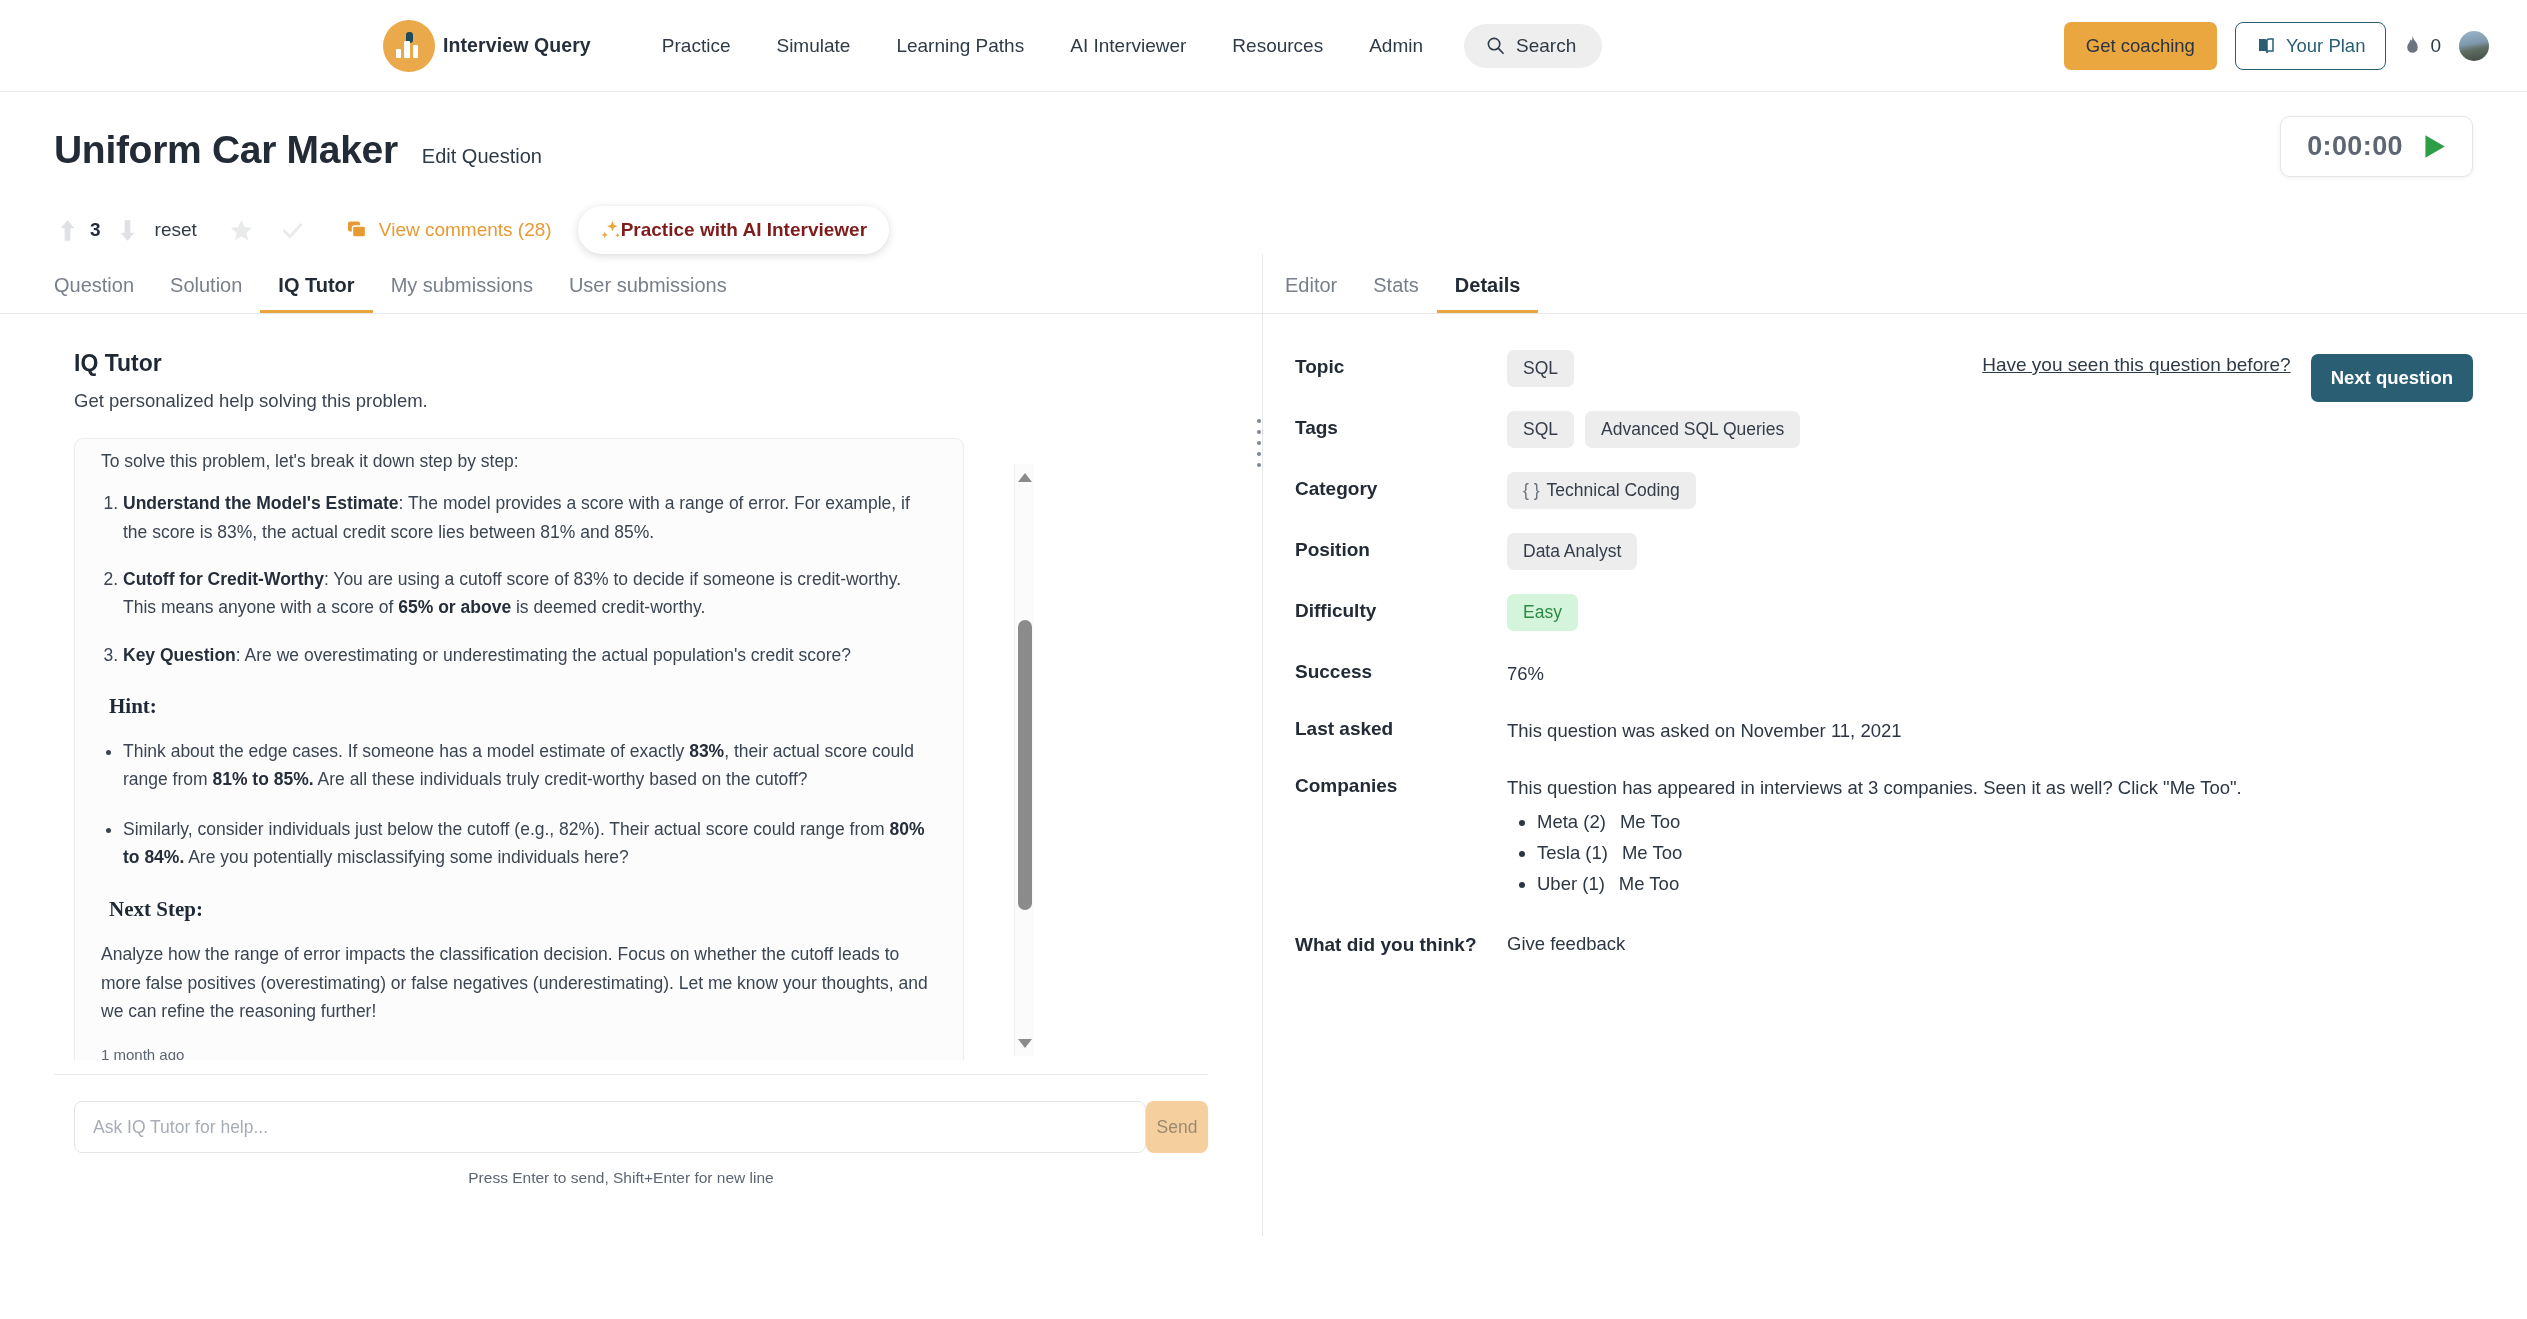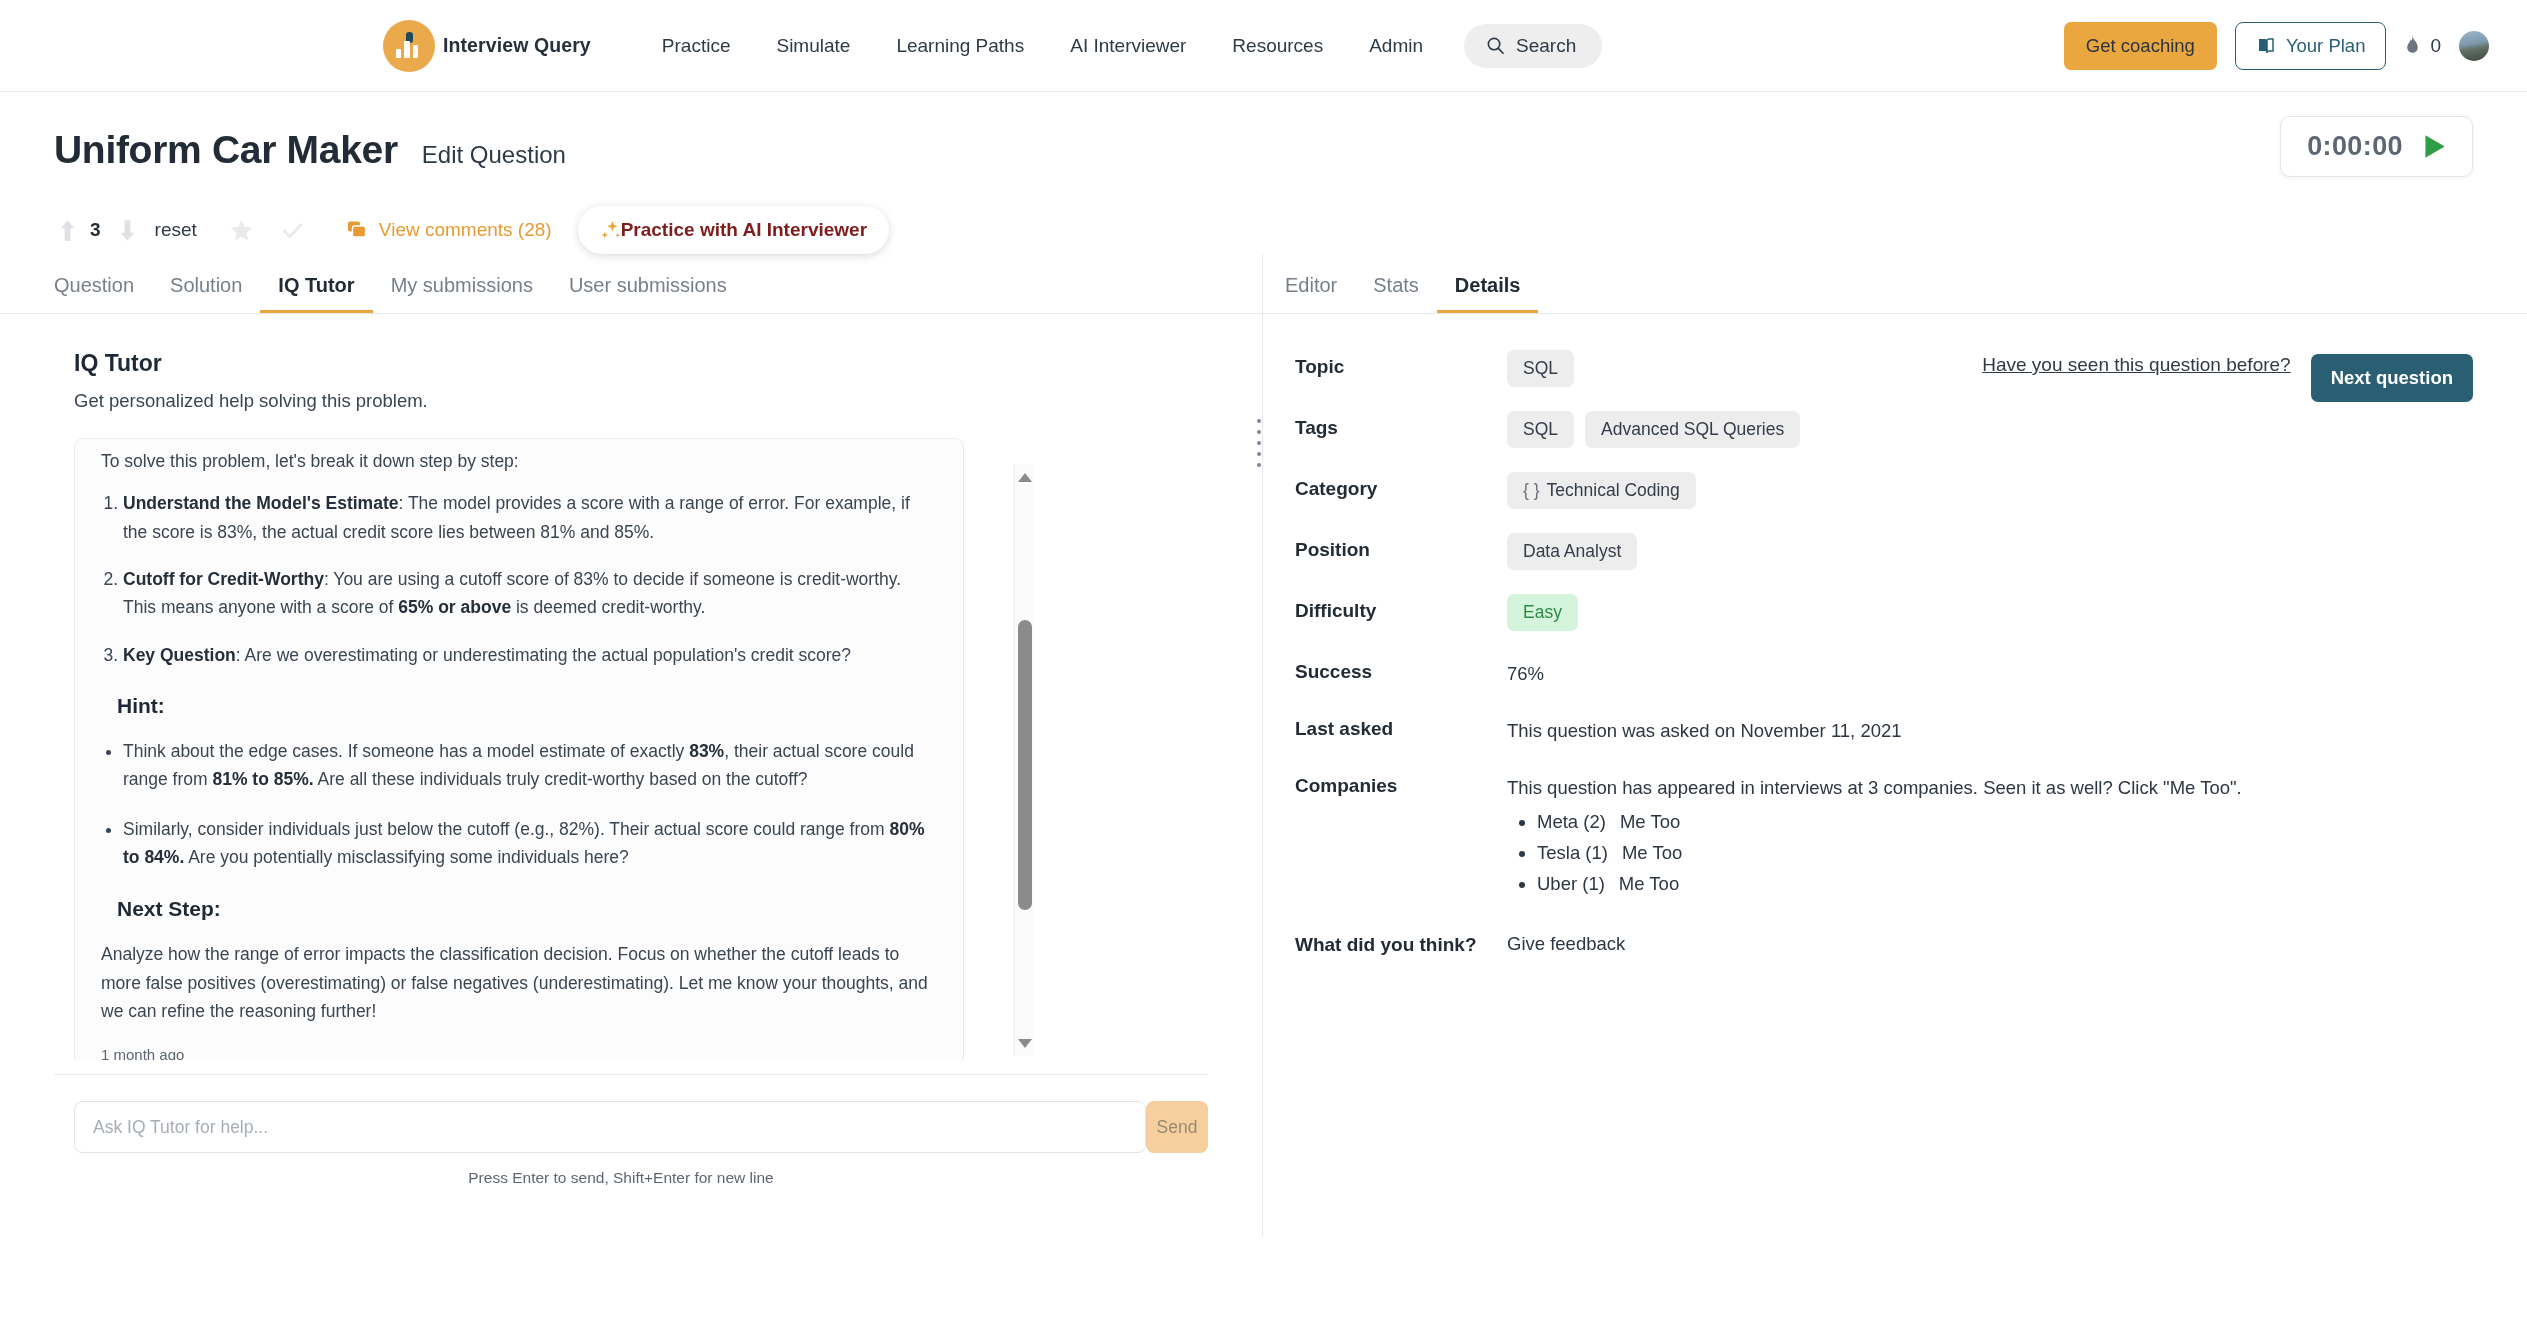--- a/index.html
+++ b/index.html
@@ -67,21 +67,21 @@
   .avatar {
     width: 30px; height: 30px; border-radius: 50%;
     background: linear-gradient(170deg,#9db8cd 0%,#7e99ad 42%,#5f6d63 60%,#3e4a42 100%);
     flex: 0 0 auto;
   }
 
   
   .qhead { padding: 36px 54px 0 54px; position: relative; }
   .qtitle-row { display: flex; align-items: baseline; gap: 24px; }
   .qtitle { font-size: 39px; font-weight: 700; color: #222b36; letter-spacing: -.3px; }
-  .edit-q { font-size: 24px; color: #2f3a47; cursor: pointer; }
+  .edit-q { font-size: 20px; color: #2f3a47; cursor: pointer; }
 
   .qmeta-row { display: flex; align-items: center; gap: 0; margin-top: 34px; }
   .vote-up, .vote-down {
     width: 26px; height: 26px; display:flex; align-items:center; justify-content:center;
     cursor: pointer;
   }
   .vote-count { font-size: 19px; font-weight: 600; color: #222b36; margin: 0 14px 0 10px; }
   .reset-link { font-size: 19px; color: #2f3a47; margin: 0 6px 0 14px; cursor: pointer; }
   .icon-star, .icon-check { margin-left: 26px; cursor: pointer; display:flex; }
   .comments-link {
@@ -157,21 +157,21 @@
     background: #fcfcfc; border: 1px solid #ececec; border-radius: 9px;
     padding: 22px 26px 20px 26px;
     font-size: 17.5px; line-height: 1.62; color: #3b4552;
     height: 640px;
   }
   .msg-card p.intro { margin-top: -14px; }
   .msg-card ol { margin: 14px 0 0 22px; }
   .msg-card ol li { margin-bottom: 19px; }
   .msg-card ul { margin: 14px 0 0 22px; }
   .msg-card ul li { margin-bottom: 21px; }
-  .msg-card h4 { font-size: 21px; font-weight: 700; color: #1f2935; margin: 20px 16px 6px; }
+  .msg-card h4 { font-size: 21px; font-weight: 700; color: #1f2935; margin: 20px 8px 6px; font-family: Liberation Serif, serif; }
   .msg-card .next-body { margin-top: 14px; }
   .msg-ts { font-size: 15px; color: #5d6672; margin-top: 17px; }
   .msg-card b { color: #252e3a; font-weight: 700; }
 
   
   .vscroll {
     position: absolute; right: 228px; top: 26px; width: 20px; height: 592px;
     background: #fbfbfb; border-left: 1px solid #f0f0f0;
     display: flex; flex-direction: column; align-items: center; cursor: pointer;
   }

